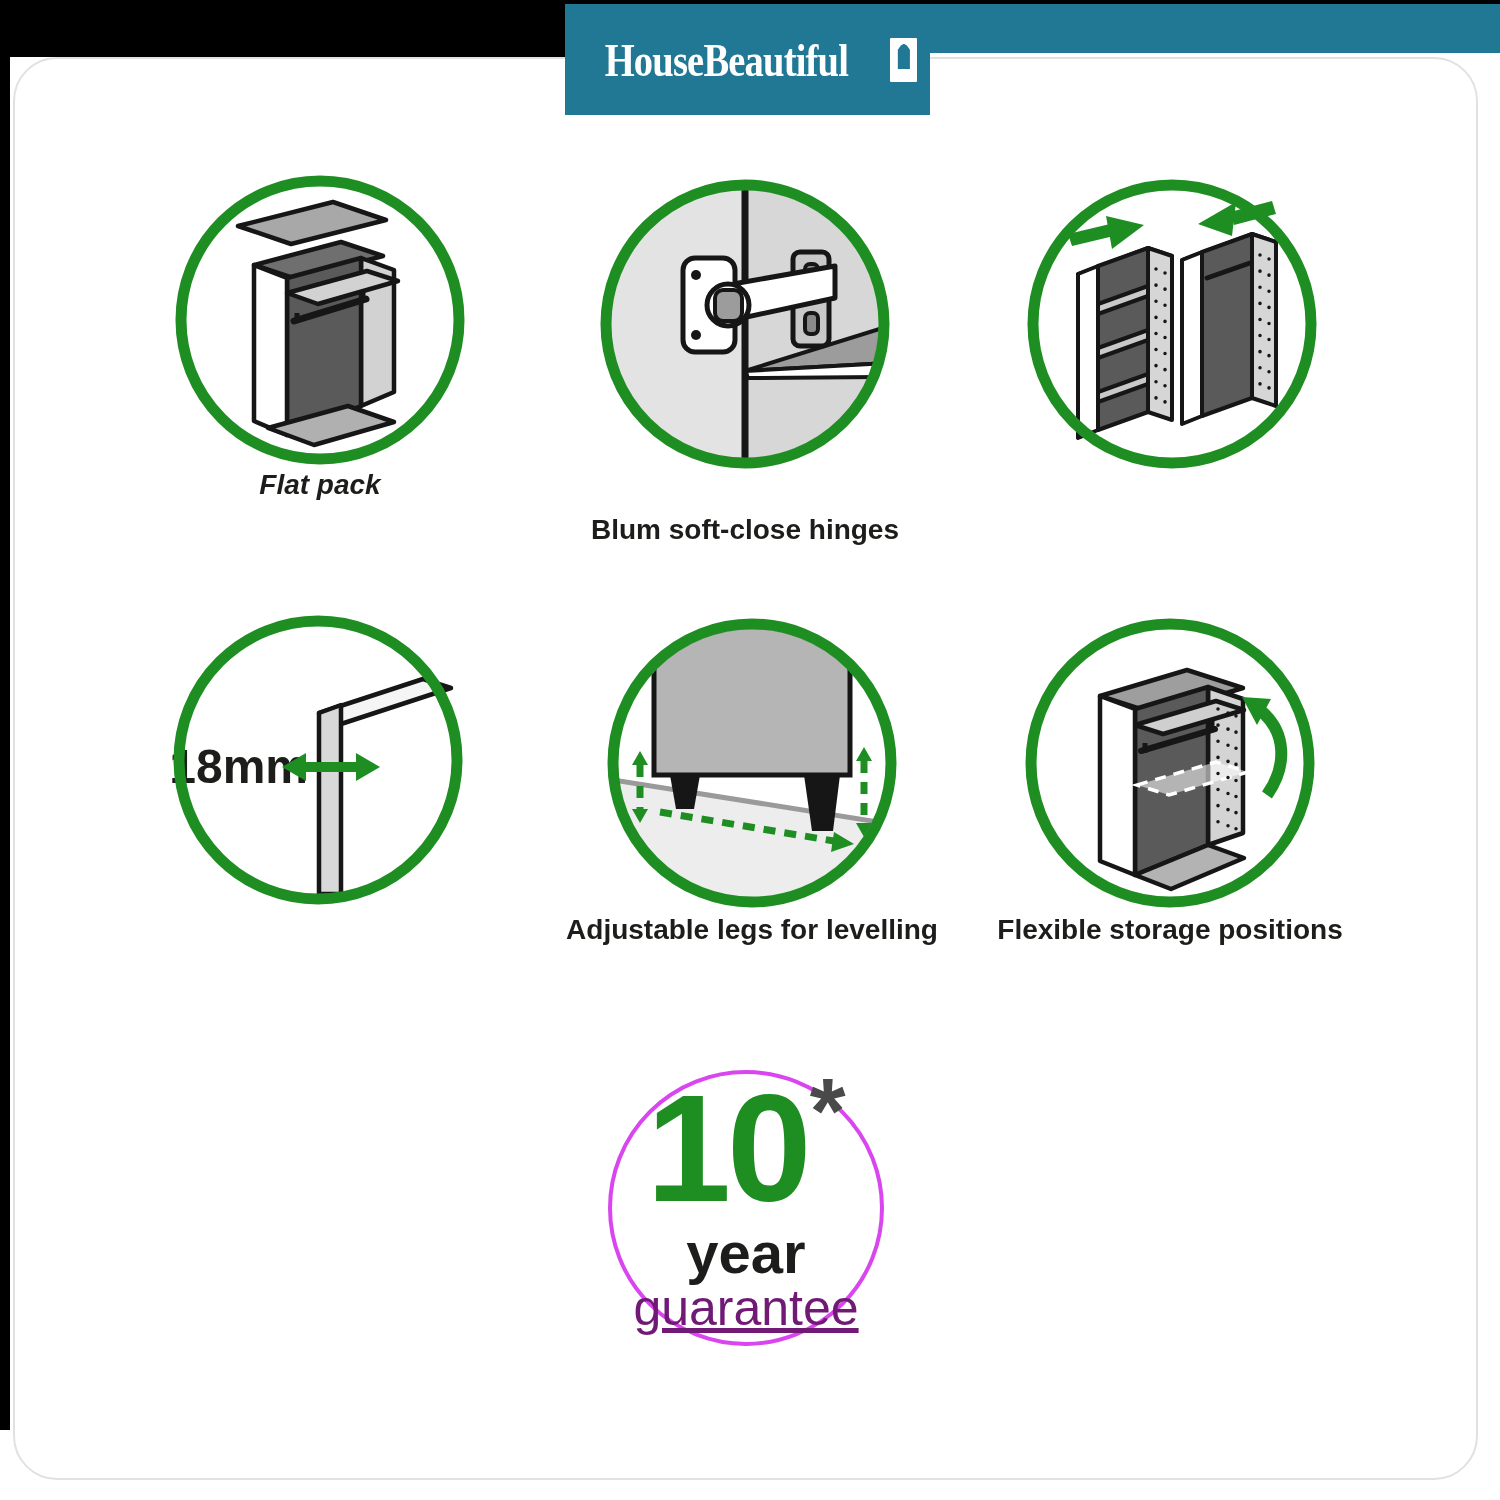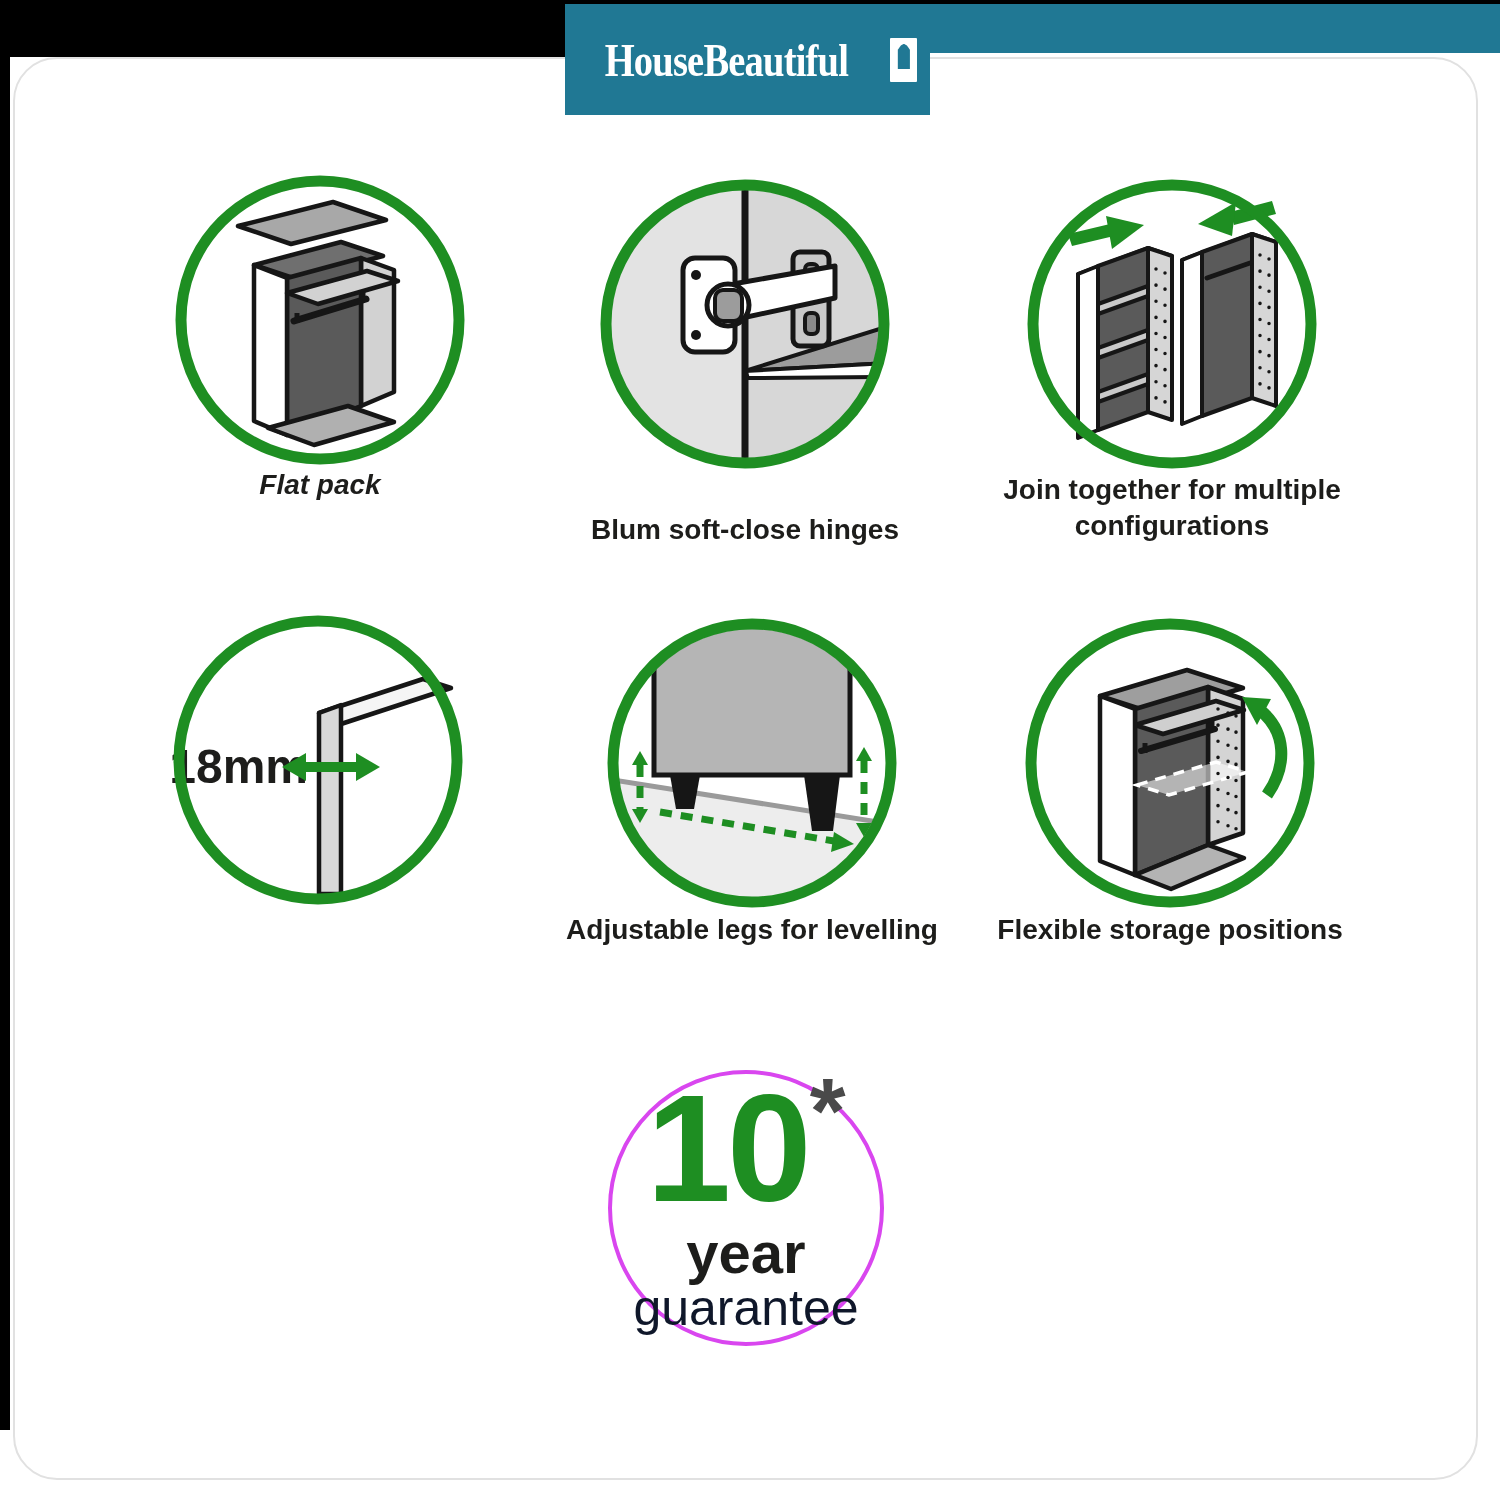--- a/index.html
+++ b/index.html
@@ -27,21 +27,21 @@
   .feature-label{color:#1d1d1b;font-weight:700;font-size:28px;line-height:1.27;text-align:center;
                  transform:translateX(-50%);z-index:3;}
   
   #badge-circle{left:608px;top:1070px;width:268px;height:268px;border:4px solid #d946ef;border-radius:50%;
                 box-sizing:content-box;background:#fff;display:flex;flex-direction:column;
                 align-items:center;justify-content:center;z-index:3;}
   #badge-number-row{display:flex;align-items:flex-start;line-height:.8;margin-top:6px;}
   #badge-number{font-size:152px;font-weight:700;color:#1e8e22;letter-spacing:-4px;}
   #badge-asterisk{font-size:92px;font-weight:700;color:#4a4a4a;line-height:.55;margin-left:2px;margin-top:-2px;}
   #badge-year{font-size:58px;font-weight:700;color:#1d1d1b;line-height:1.0;margin-top:14px;}
-  #badge-guarantee{font-size:50px;font-weight:400;color:#0f172a;line-height:1.05;}
+  #badge-guarantee{font-size:50px;font-weight:400;color:#701a75;line-height:1.05;text-decoration:underline;}
   svg text{font-family:"Liberation Sans", sans-serif;}
 </style>
 </head>
 <body>
 
 <div id="stage">
 
   <div class="abs" id="top-black-bar"></div>
   <div class="abs" id="top-black-sliver"></div>
   <div class="abs" id="teal-strip"></div>
@@ -221,17 +221,16 @@
     <div id="badge-number-row">
       <span id="badge-number">10</span>
       <span id="badge-asterisk">*</span>
     </div>
     <div id="badge-year">year</div>
     <div id="badge-guarantee">guarantee</div>
   </div>
 
   <div class="abs feature-label" style="left:320px;top:467px;width:460px;font-style:italic;">Flat pack</div>
   <div class="abs feature-label" style="left:745px;top:472px;width:520px;margin-top:40px;">Blum soft-close hinges</div>
-  <div class="abs feature-label" style="left:1172px;top:472px;width:400px;">Join together for multiple configurations</div>
   <div class="abs feature-label" style="left:752px;top:912px;width:520px;">Adjustable legs for levelling</div>
   <div class="abs feature-label" style="left:1170px;top:912px;width:500px;">Flexible storage positions</div>
 
 </div>
 
 </body></html>

